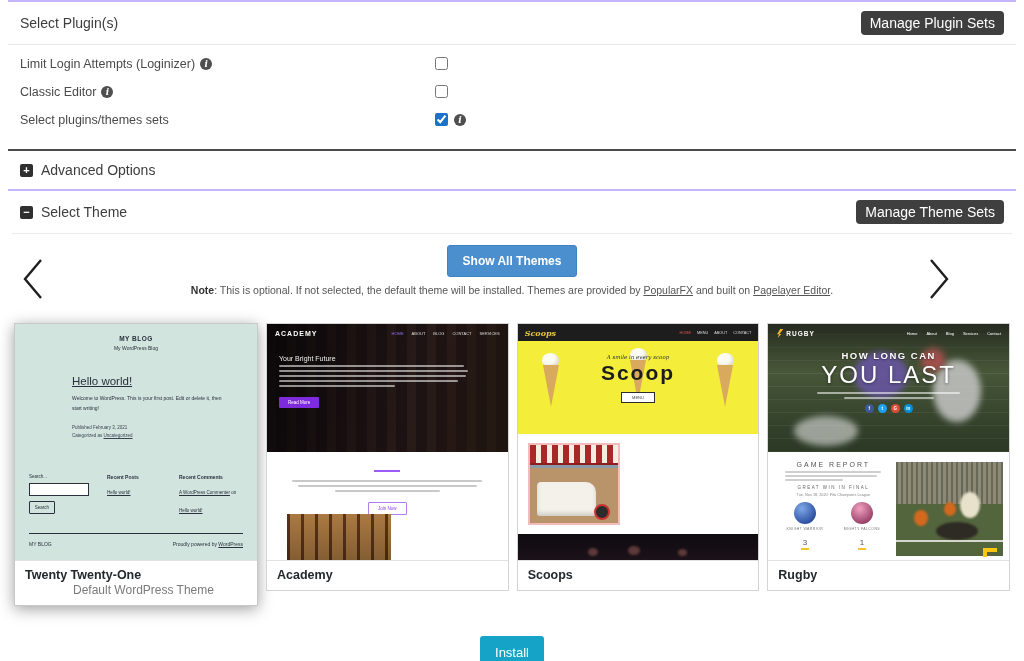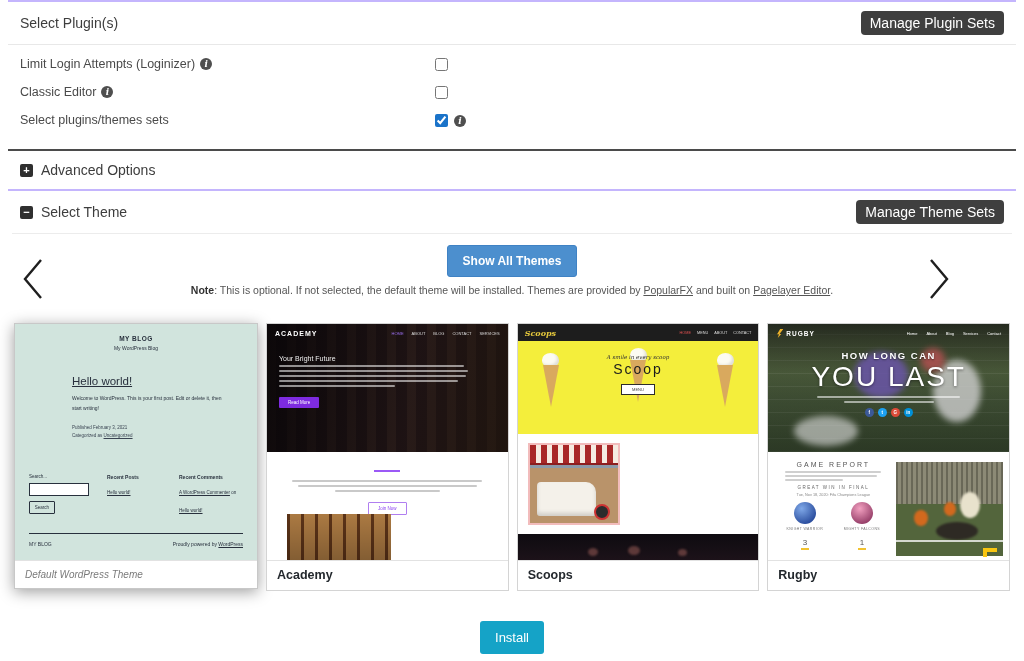--- a/index.html
+++ b/index.html
@@ -12,21 +12,21 @@
 
   
   .sec-head { display: flex; justify-content: space-between; align-items: center; padding: 9px 12px; }
   .sec-head-left { display: flex; align-items: center; gap: 8px; }
   .sec-title { font-size: 14px; color: #3d3d3d; }
   .dark-btn { background: var(--dark-button); color: #fff; font-size: 14px; padding: 4px 9px; border: none; border-radius: 4px; cursor: pointer; font-family: inherit; }
   .sq-icon { width: 13px; height: 13px; background: #2f2f2f; border-radius: 2px; color: #fff; text-align: center; line-height: 12px; font-size: 11px; font-weight: bold; display: inline-block; }
 
   
   .plugin-rows { border-top: 1px solid #e8e8e8; padding: 5px 0 15px; }
-  .p-row { display: flex; align-items: flex-end; padding: 7px 12px; font-size: 12.5px; color: #4a4a4a; }
+  .p-row { display: flex; align-items: flex-start; padding: 7px 12px; font-size: 12.5px; color: #4a4a4a; }
   .p-label { flex: 0 0 415px; display: flex; align-items: center; gap: 5px; }
   .info-i { display: inline-block; width: 12px; height: 12px; border-radius: 50%; background: #4f4f4f; color: #fff; font-size: 9px; line-height: 12px; text-align: center; font-family: "DejaVu Serif", serif; font-style: italic; font-weight: bold; flex: 0 0 auto; }
   input[type="checkbox"] { width: 13px; height: 13px; accent-color: var(--checkbox-blue); }
   .cb-group { display: flex; align-items: center; gap: 6px; }
 
   .acc-row { border-top: 2px solid #4b4b4b; display: flex; align-items: center; gap: 8px; padding: 11px 12px; }
 
   
   .theme-divider { border-top: 1px solid #ececec; margin: 0 4px; }
   .toolbar { position: relative; height: 69px; }
@@ -37,21 +37,21 @@
   .note b { color: #333; }
   .note a { color: #555; text-decoration: underline; cursor: pointer; }
 
   
   .cards { display: flex; gap: 8px; padding: 9px 6px 0; align-items: flex-start; }
   .card { width: 244px; background: #fff; border: 1px solid #d4d4d4; cursor: pointer; }
   .card.selected { box-shadow: 0 3px 14px rgba(0,0,0,.38); border-color: #c8c8c8; }
   .preview { height: 236px; position: relative; overflow: hidden; }
   .card-label { border-top: 1px solid #e2e2e2; padding: 7px 10px 8px; }
   .card-name { font-size: 12.5px; font-weight: bold; color: #23282d; }
-  .card-sub { font-size: 10px; color: #7a7a7a; font-style: italic; margin-top: 1px; }
+  .card-sub { font-size: 12px; color: #7a7a7a; margin-top: 1px; margin-left: 48px; }
 
   
   .tl { height: 2px; background: #c9c9c9; margin: 3px 0; border-radius: 1px; }
   .lines-light .tl { background: rgba(255,255,255,.55); height: 2px; margin: 3px 0; }
   .lines-center .tl { margin: 3px auto; }
   .lines-tiny .tl { height: 1.5px; margin: 2.5px 0; background: #cfcfcf; }
 
   
   .tt1 { background: var(--tt1-green); color: #28303d; }
   .tt1-head { text-align: center; padding-top: 11px; }
@@ -101,21 +101,21 @@
   .sc-head { height: 17px; background: #1d1d1d; display: flex; justify-content: space-between; align-items: center; padding: 0 7px; }
   .sc-logo { font-family: "DejaVu Serif", serif; font-style: italic; color: #e6c93c; font-size: 8px; font-weight: bold; }
   .sc-nav { display: flex; gap: 6px; font-size: 3.8px; color: #ddd; }
   .sc-nav span:first-child { color: #e05050; }
   .sc-hero { height: 93px; background: var(--scoops-yellow); position: relative; text-align: center; }
   .cone { position: absolute; top: 12px; width: 26px; }
   .cone.c1 { left: 20px; } .cone.c2 { left: 50%; transform: translateX(-50%); top: 7px; z-index: 1; } .cone.c3 { right: 20px; }
   .scoop { width: 17px; height: 14px; background: #fcfbf2; border-radius: 50% 50% 42% 42%; margin: 0 auto; box-shadow: inset -2px -2px 3px rgba(0,0,0,.12); }
   .cone-tri { width: 0; height: 0; border-left: 8px solid transparent; border-right: 8px solid transparent; border-top: 42px solid #d9a95e; margin: -2px auto 0; }
   .sc-script { font-family: "DejaVu Serif", serif; font-style: italic; font-size: 5.5px; padding-top: 13px; position: relative; z-index: 2; color: #333; }
-  .sc-title { font-size: 14px; letter-spacing: 2px; color: #1c1c1c; position: relative; z-index: 2; font-weight: normal; margin-top: 1px; }
+  .sc-title { font-size: 21px; letter-spacing: 2px; color: #1c1c1c; position: relative; z-index: 2; font-weight: bold; margin-top: 1px; }
   .sc-menu-btn { display: inline-block; border: 1px solid #2c2c2c; background: #fff; font-size: 4px; padding: 2px 10px; margin-top: 4px; position: relative; z-index: 2; }
   .sc-welcome { height: 100px; background: #fff; display: flex; padding: 9px 8px 0 10px; gap: 8px; text-align: left; }
   .sc-img { flex: 0 0 92px; height: 82px; border: 2px solid #f2bcbc; position: relative; background: linear-gradient(#8c9aa8 0 30%, #b9936a 30% 100%); }
   .sc-awning { position: absolute; top: 0; left: 0; right: 0; height: 20px; background: repeating-linear-gradient(90deg, #a82828 0 6px, #f5ece2 6px 11px); border-bottom: 2px solid #8c1f1f; }
   .sc-cart { position: absolute; left: 7px; right: 22px; bottom: 7px; height: 34px; background: #f4f1ea; border-radius: 4px 10px 3px 3px; box-shadow: inset 0 -3px 4px rgba(0,0,0,.15); }
   .sc-wheel { position: absolute; right: 8px; bottom: 3px; width: 16px; height: 16px; border-radius: 50%; background: #2c2c2c; border: 2px solid #c33; }
   .sc-text { flex: 1; padding-top: 2px; padding-right: 4px; }
   .sc-w-title { font-size: 7.5px; font-weight: bold; color: #333; }
   .sc-w-script { font-family: "DejaVu Serif", serif; font-style: italic; color: #e05050; font-size: 4.5px; margin: 2px 0 4px; }
   .sc-strip { height: 26px; background: linear-gradient(#0e0b10, #1c1219); position: relative; }
@@ -127,21 +127,21 @@
       linear-gradient(rgba(10,10,14,.68), rgba(20,20,16,.12) 38%, rgba(10,12,8,.3)),
       repeating-linear-gradient(0deg, rgba(255,255,255,.08) 0 1px, transparent 1px 13px),
       linear-gradient(#5d6e44, #46583a 60%, #3a4c31);
   }
   .rg-head { display: flex; justify-content: space-between; align-items: center; padding: 5px 8px; position: relative; z-index: 3; }
   .rg-logo { display: flex; gap: 3px; align-items: center; font-size: 6.5px; font-weight: bold; letter-spacing: 1px; }
   .rg-flash { width: 7px; height: 9px; background: #f0b429; clip-path: polygon(55% 0, 100% 0, 45% 55%, 70% 55%, 20% 100%, 38% 58%, 10% 58%); }
   .rg-nav { display: flex; gap: 9px; font-size: 4px; }
   .blob { position: absolute; border-radius: 50%; filter: blur(3px); }
   .rg-t1 { font-size: 9.5px; font-weight: bold; letter-spacing: 1.5px; margin-top: 7px; position: relative; z-index: 2; text-shadow: 0 1px 2px rgba(0,0,0,.5); }
-  .rg-t2 { font-size: 28px; letter-spacing: 2px; position: relative; z-index: 2; text-shadow: 0 1px 3px rgba(0,0,0,.45); }
+  .rg-t2 { font-size: 24px; letter-spacing: 2px; position: relative; z-index: 2; text-shadow: 0 1px 3px rgba(0,0,0,.45); }
   .rg-caption { width: 150px; margin: 3px auto 0; position: relative; z-index: 2; }
   .rg-social { display: flex; gap: 4px; justify-content: center; margin-top: 5px; position: relative; z-index: 2; }
   .soc { width: 9px; height: 9px; border-radius: 50%; font-size: 4.5px; line-height: 9px; color: #fff; text-align: center; font-weight: bold; }
   .rg-body { height: 108px; background: #fff; display: flex; padding: 9px 6px 0 8px; gap: 6px; }
   .rg-report { flex: 0 0 114px; text-align: center; }
   .rg-rep-title { font-size: 7px; letter-spacing: 2px; color: #555; font-weight: normal; }
   .rg-rep-lines { width: 96px; margin: 3px auto 0; }
   .rg-sub { font-size: 4.5px; letter-spacing: 1.5px; color: #666; margin-top: 4px; }
   .rg-date { font-size: 3.8px; color: #888; margin-top: 3px; }
   .rg-teams { display: flex; justify-content: space-around; margin-top: 5px; }
@@ -257,20 +257,21 @@
               <div class="w-title">Recent Comments</div>
               <span class="w-link">A WordPress Commenter</span><span style="font-size:4.5px"> on </span><span class="w-link">Hello world!</span>
             </div>
           </div>
           <div class="tt1-foot">
             <span>MY BLOG</span>
             <span><span>Proudly powered by </span><u>WordPress</u></span>
           </div>
         </div>
         <div class="card-label">
+          <div class="card-name">Twenty Twenty-One</div>
           <div class="card-sub">Default WordPress Theme</div>
         </div>
       </div>
 
       <div class="card">
         <div class="preview">
           <div class="ac-hero">
             <div class="ac-head">
               <span class="ac-logo">ACADEMY</span>
               <span class="ac-nav">

